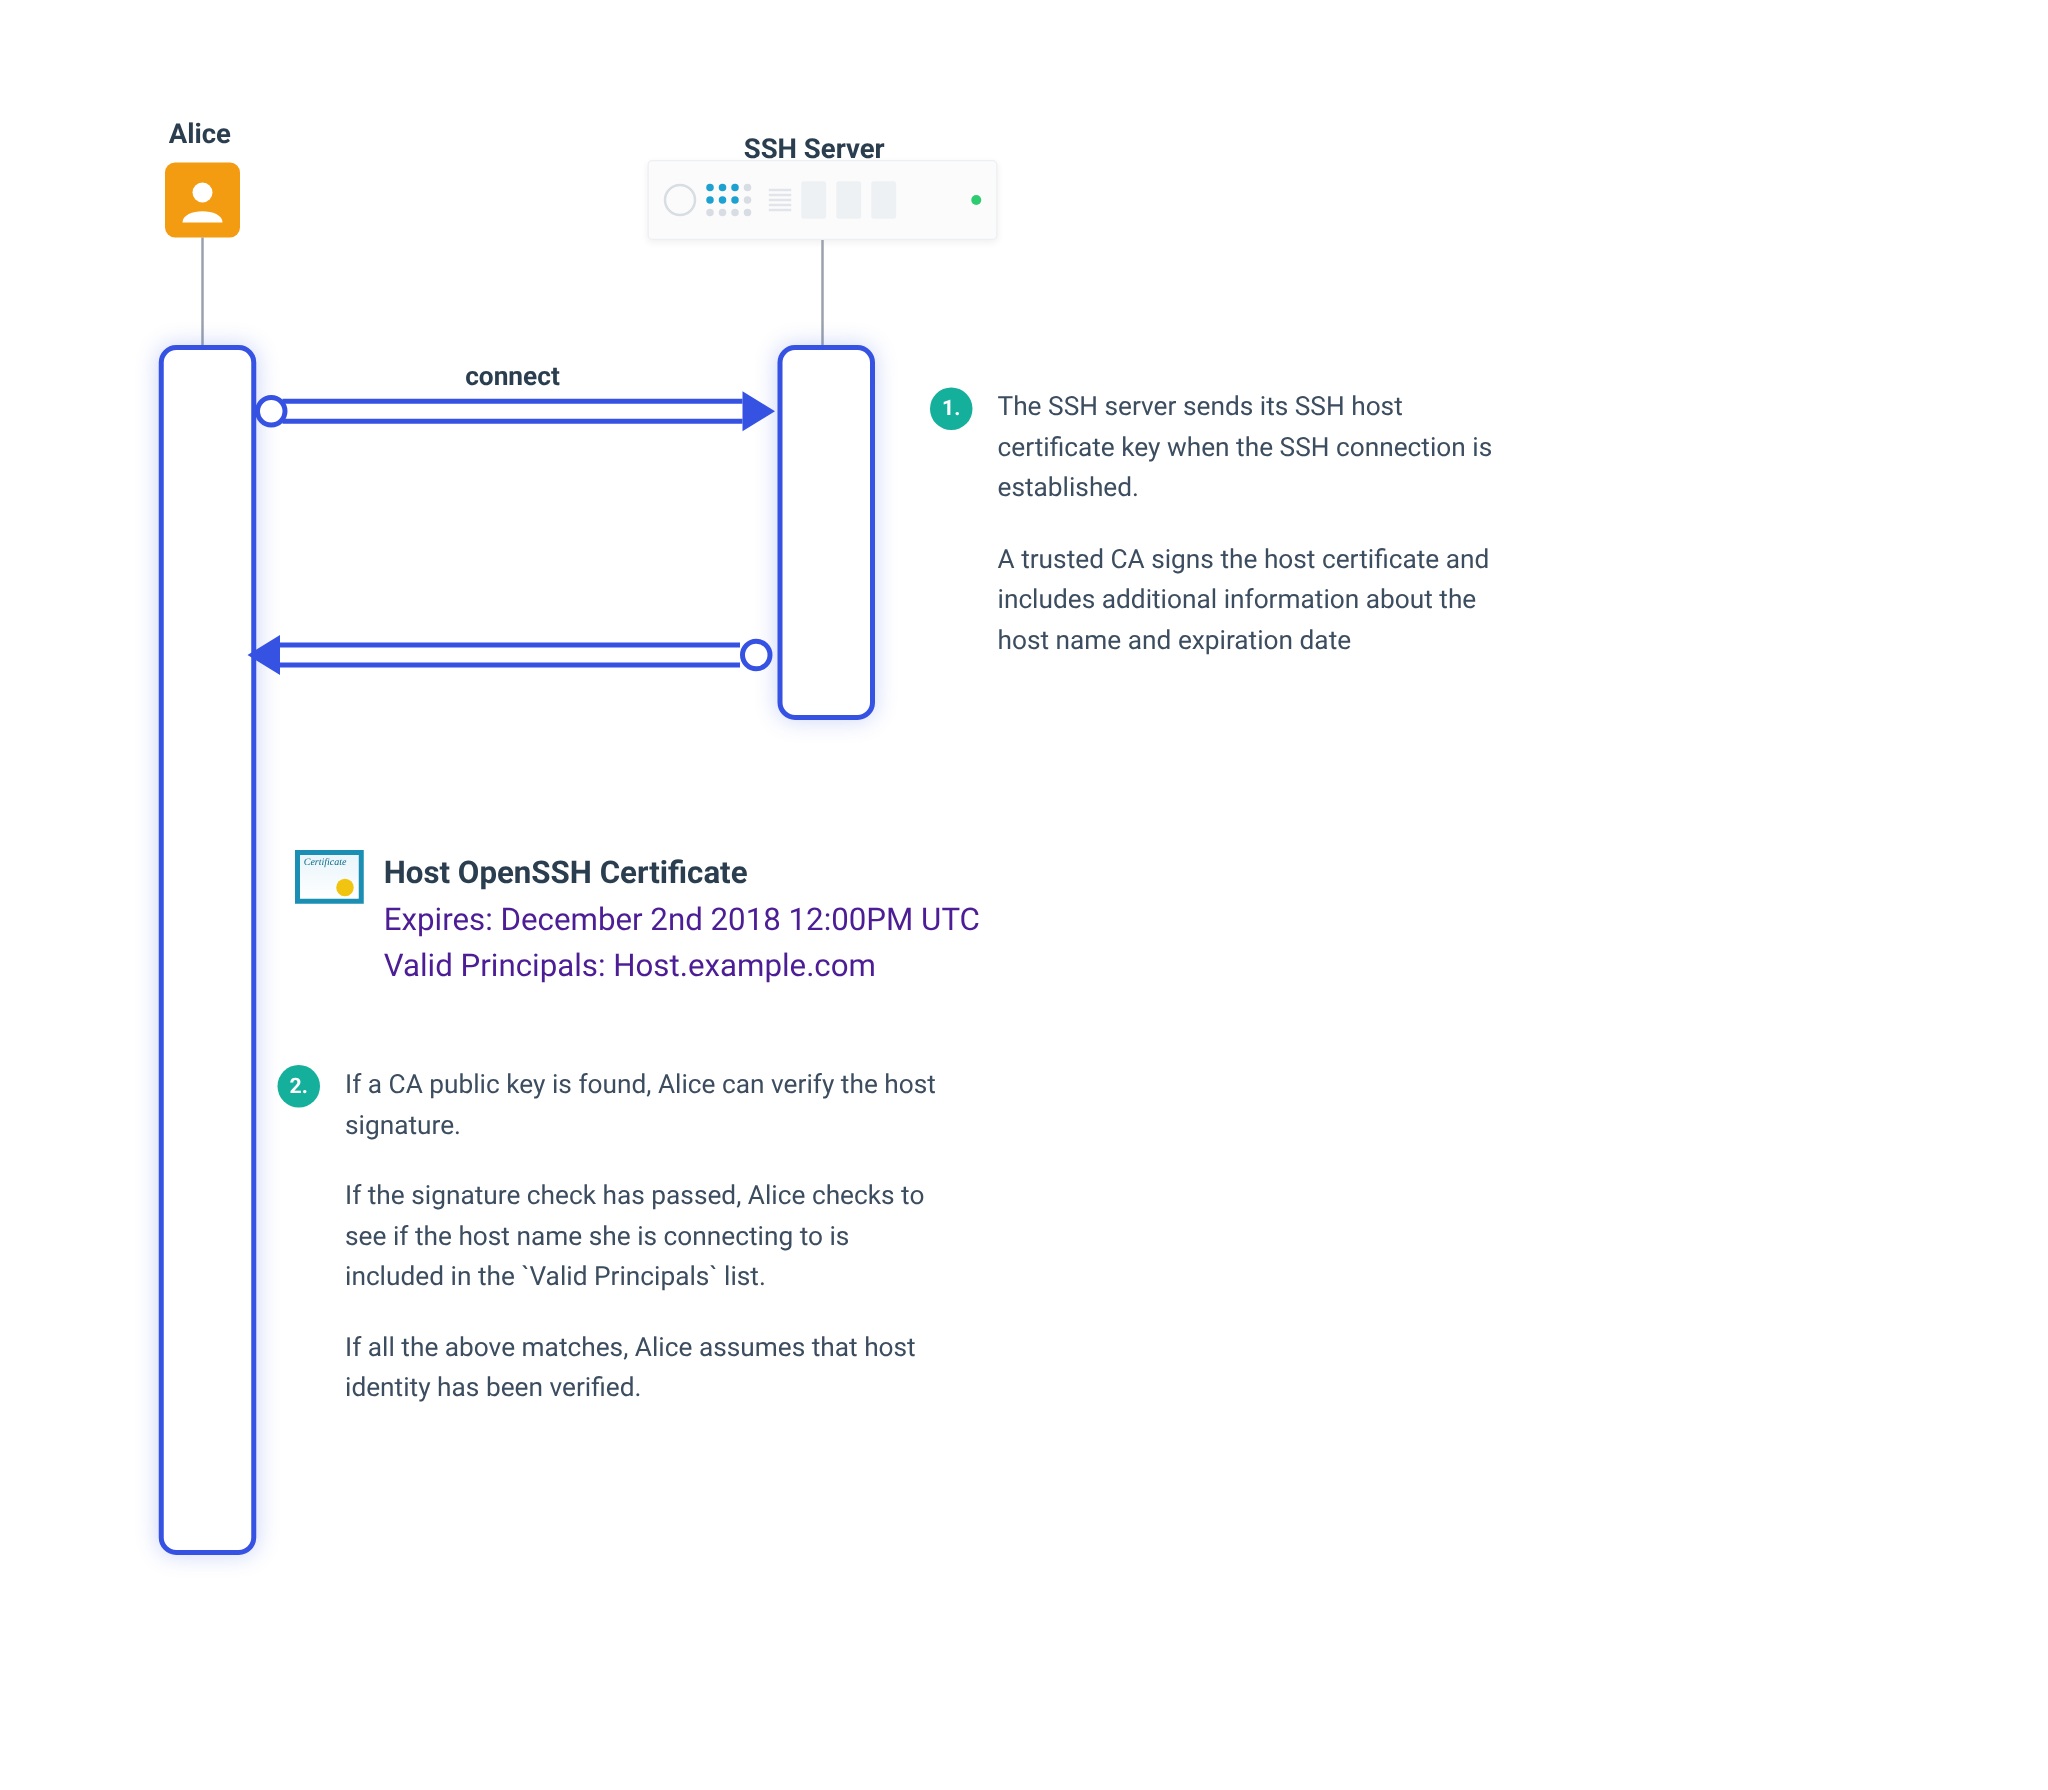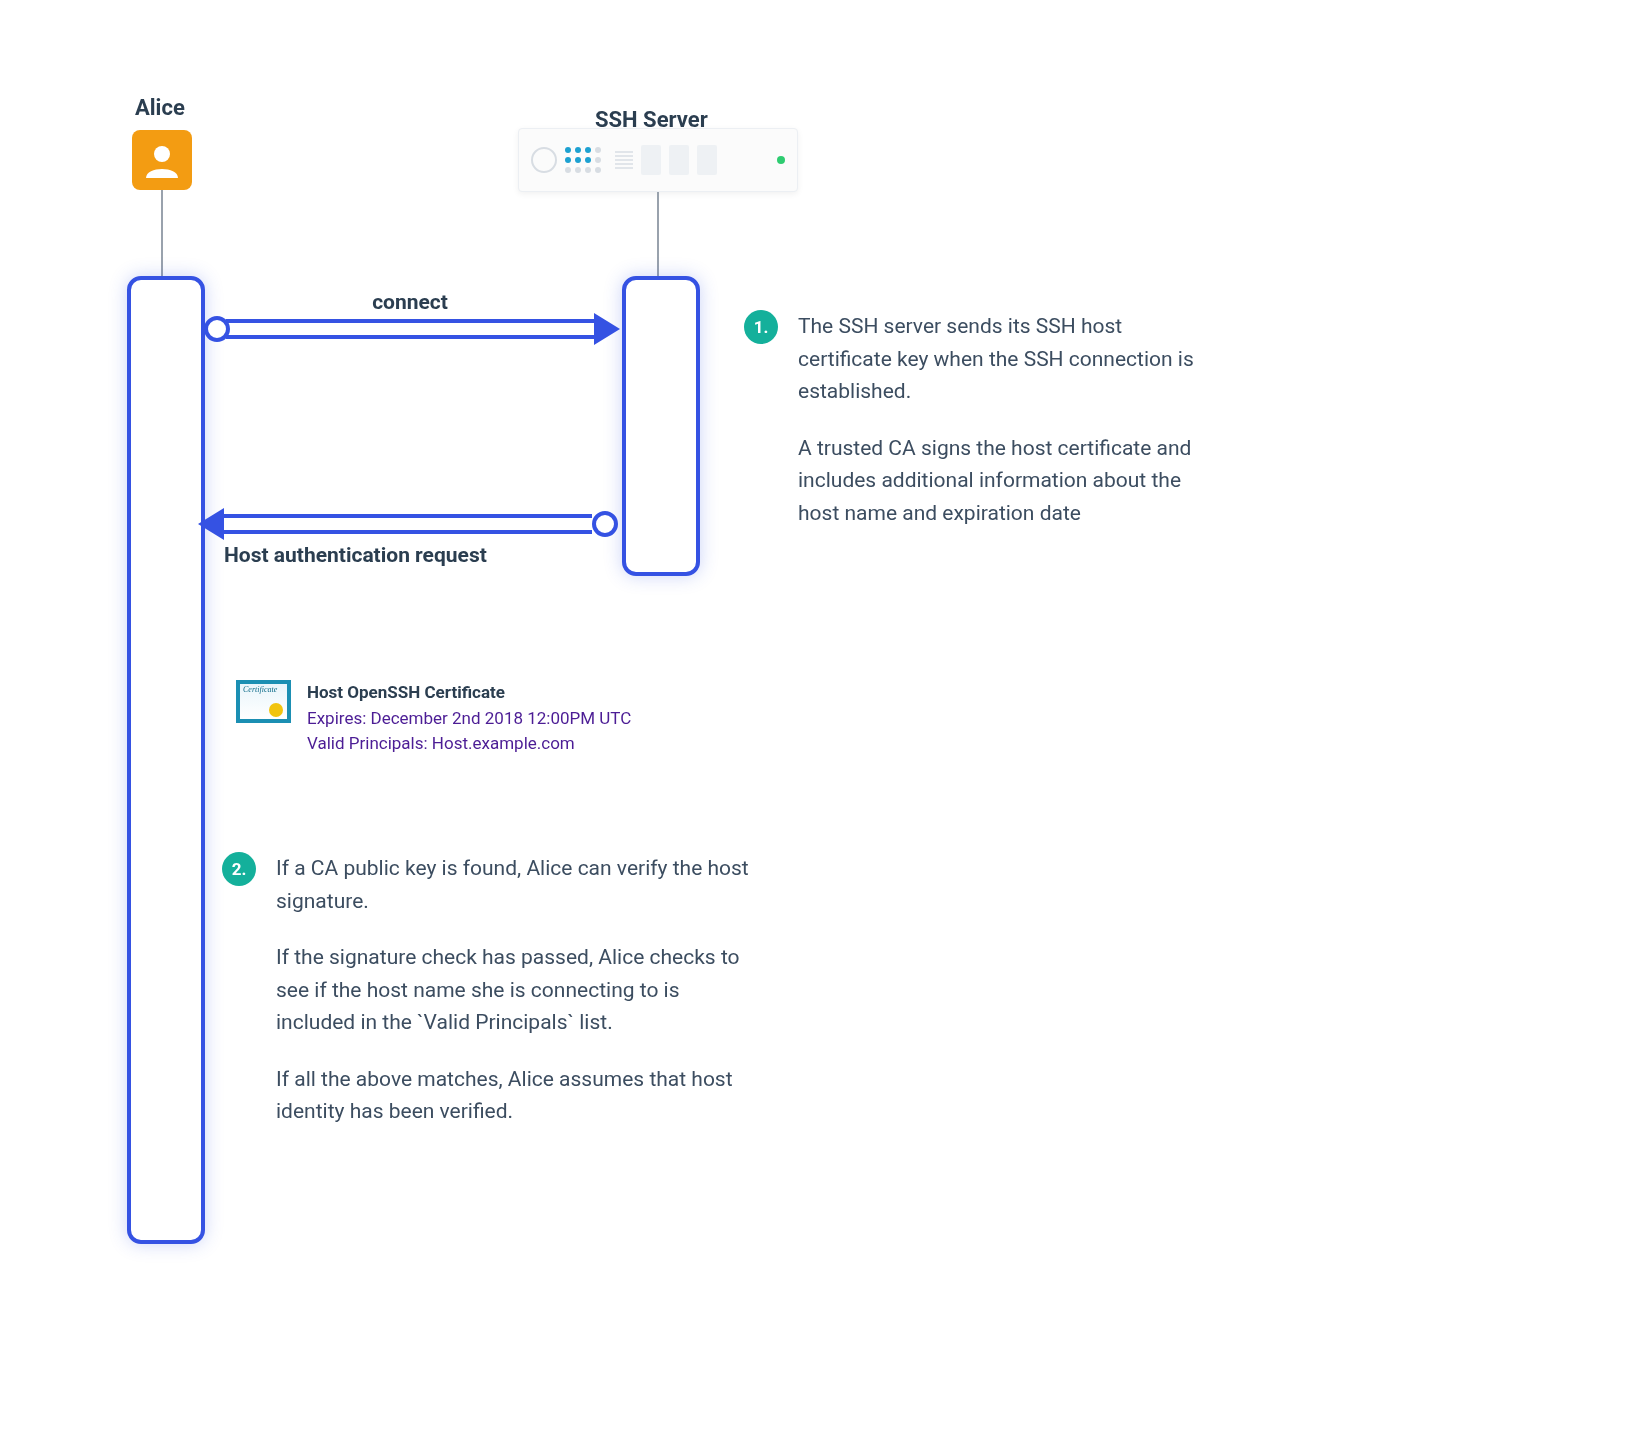--- a/index.html
+++ b/index.html
@@ -123,21 +123,21 @@
   .cert-icon::after{
     content:"";
     position:absolute; right:4px; bottom:2px;
     width:14px; height:14px; background:#f1c40f; border-radius:50%;
   }
   .cert-icon .cert-text{
     position:absolute; left:3px; top:2px;
     font-family: cursive; font-size:8px; font-style:italic; color:#0e6b88;
     line-height:1;
   }
-  .cert-info { font-size:17px; line-height:1.5; }
+  .cert-info { font-size:25px; line-height:1.5; }
   .cert-info .t1{ font-weight:700; color:#2b3e50; }
   .cert-info .t2{ color:#4c1d95; }
   .step-block {
     position:absolute;
     display:flex; gap:20px; align-items:flex-start;
   }
   .step-badge {
     width:34px; height:34px; border-radius:50%;
     background:#14b09b; color:#fff; font-weight:700;
     display:flex; align-items:center; justify-content:center;
@@ -198,21 +198,20 @@
 
   <div class="connect-label" style="left:350px; top:290px; width:120px;">connect</div>
   <div class="arrow-circle" style="left:204px; top:316px;"></div>
   <div class="arrow-bar" style="left:226px; top:319px; width:368px;"></div>
   <div class="arrow-head-r" style="left:594px; top:313px;"></div>
 
   <div class="arrow-head-l" style="left:198px; top:508px;"></div>
   <div class="arrow-bar" style="left:224px; top:514px; width:368px;"></div>
   <div class="arrow-circle" style="left:592px; top:511px;"></div>
   <div class="host-auth" style="left:224px; top:540px;">
-    <div class="t1">Host authentication request</div>
   </div>
 
   <div class="cert-block" style="left:236px; top:680px;justify-content:center;">
     <div class="cert-icon">
       <div class="cert-text">Certificate</div>
     </div>
     <div class="cert-info">
       <div class="t1">Host OpenSSH Certificate</div>
       <div class="t2">Expires: December 2nd 2018 12:00PM UTC</div>
       <div class="t2">Valid Principals: Host.example.com</div>

